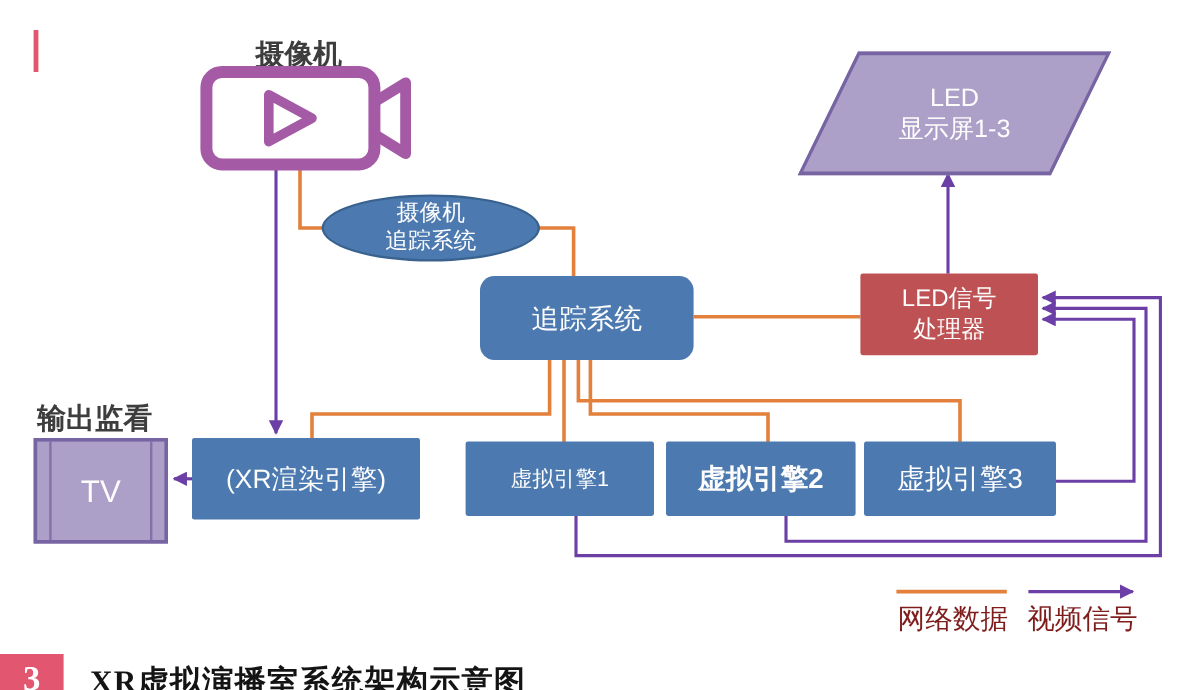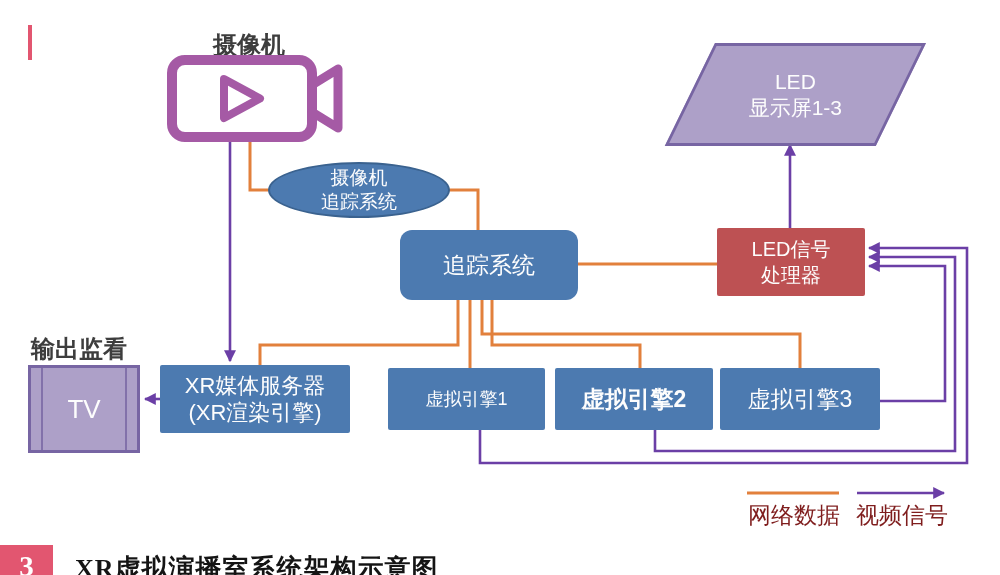--- a/index.html
+++ b/index.html
@@ -102,21 +102,20 @@
   </div>
 
   <div class="lbl" style="left:31px;top:310px;font-size:24px;">输出监看</div>
   <div class="node lp" style="left:28px;top:342px;width:112px;height:88px;font-size:26px;">
     <div class="bezel" style="left:10px;"></div>
     <div class="bezel" style="right:10px;"></div>
     <span>TV</span>
   </div>
 
   <div class="node blue slight" style="left:160px;top:342px;width:190px;height:68px;font-size:22px;line-height:27px;">
-    <span>XR媒体服务器</span>
     <span>(XR渲染引擎)</span>
   </div>
 
   <div class="node blue slight" style="left:388px;top:345px;width:157px;height:62px;font-size:18px;">
     <span>虚拟引擎1</span>
   </div>
   <div class="node blue slight" style="left:555px;top:345px;width:158px;height:62px;font-size:23px;font-weight:bold;">
     <span>虚拟引擎2</span>
   </div>
   <div class="node blue slight" style="left:720px;top:345px;width:160px;height:62px;font-size:23px;">

